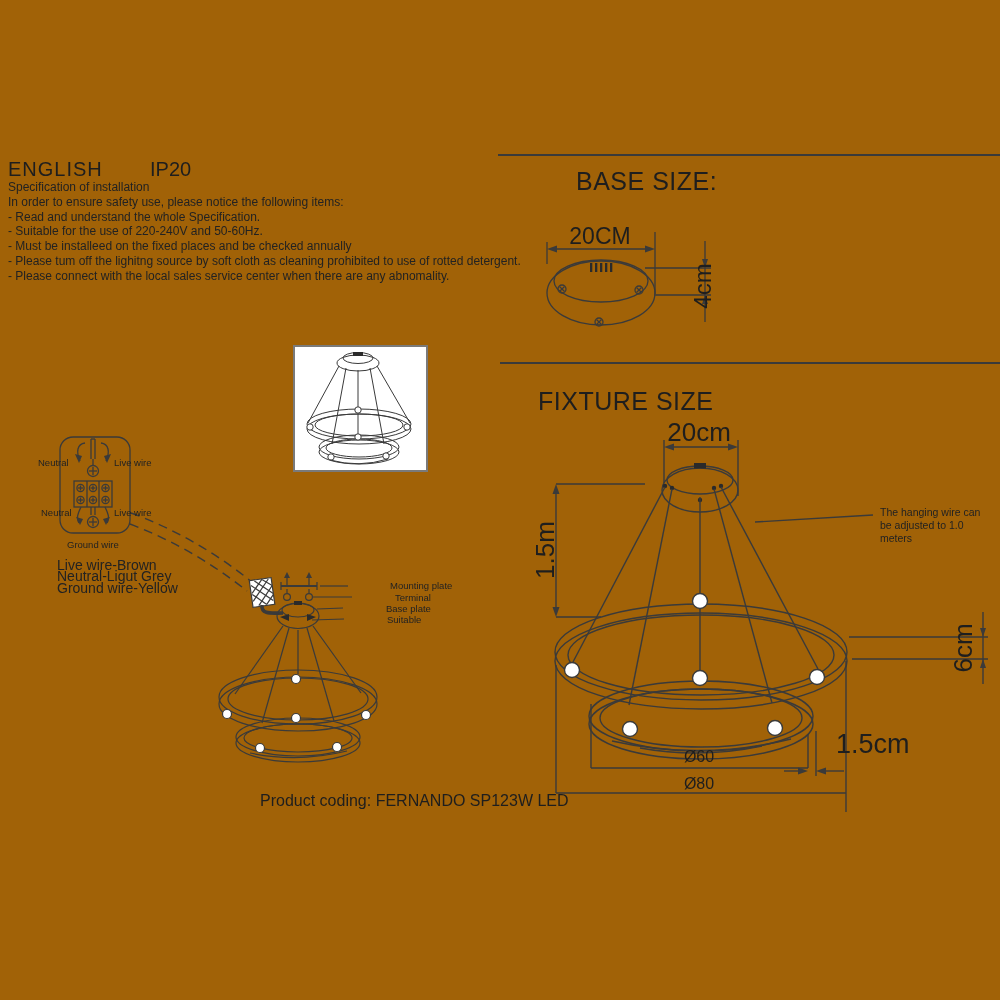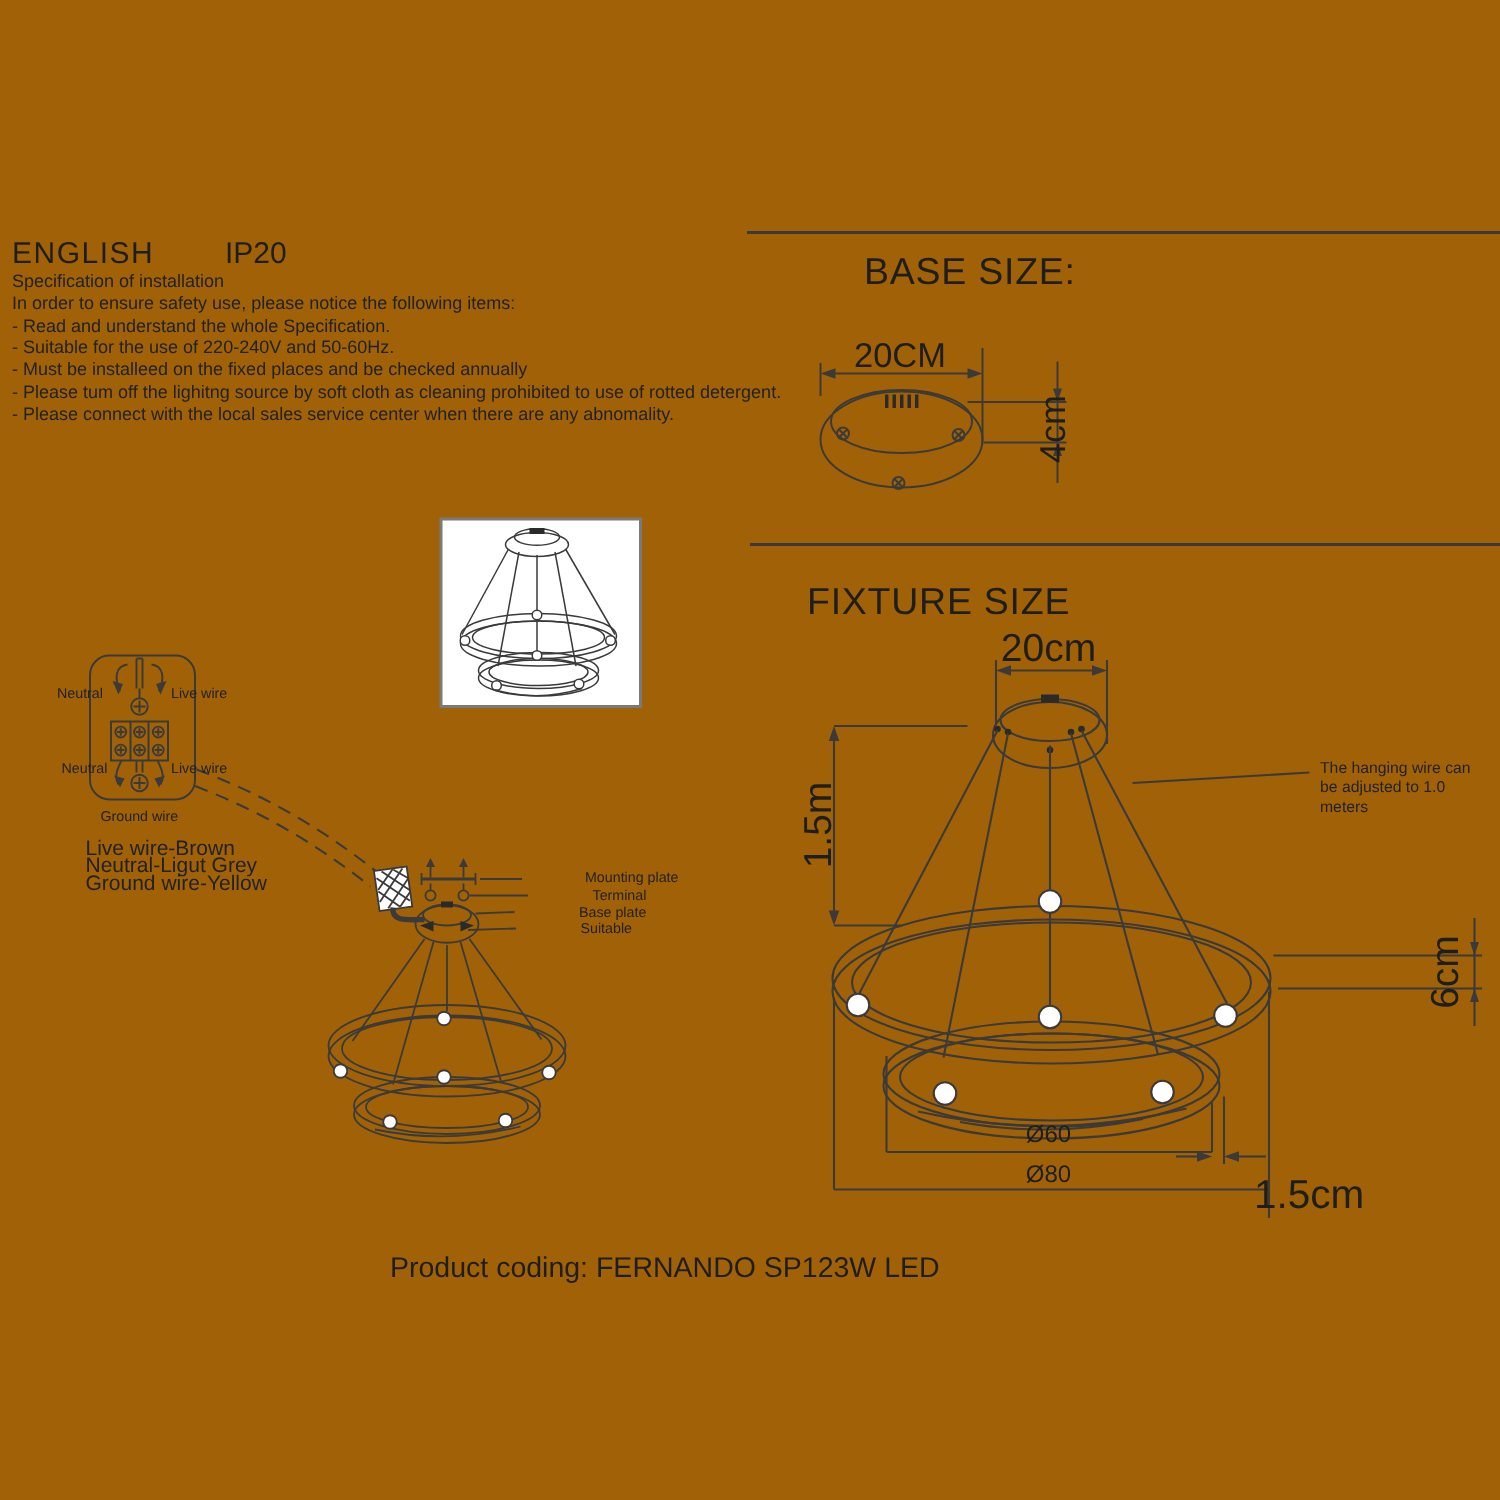--- a/index.html
+++ b/index.html
@@ -15,31 +15,31 @@
   .heading{font-size:25px;letter-spacing:0.5px;}
   .bs-head{left:528px;top:168px;margin-left:48px;}
   .fs-head{left:538px;top:388px;}
   .dim-20cm-base{left:600px;top:237px;font-size:23px;}
   .dim-4cm{left:703px;top:286px;font-size:24px;}
   .dim-20cm-fix{left:699px;top:432px;font-size:26px;}
   .dim-15m{left:545px;top:550px;font-size:26px;}
   .dim-6cm{left:963px;top:648px;font-size:26px;}
   .dim-60{left:699px;top:757px;font-size:16px;}
   .dim-80{left:699px;top:784px;font-size:16px;}
-  .dim-15cm{left:836px;top:782px;font-size:27px;}
+  .dim-15cm{left:836px;top:730px;font-size:27px;}
   .note{position:absolute;left:880px;top:506px;font-size:10.5px;line-height:13px;color:#222;}
   .wlabel{font-size:9.5px;color:#222;}
   .wl-nt{left:38px;top:458px;}  .wl-lt{left:114px;top:458px;}
   .wl-nb{left:41px;top:508px;}  .wl-lb{left:114px;top:508px;}
   .wl-g{left:67px;top:540px;}
   .colorblock{position:absolute;left:57px;top:560px;font-size:14px;line-height:11.3px;color:#222;}
   .dlabel{font-size:9.5px;color:#222;padding-left:40px;}
   .dl-mp{left:350px;top:581px;} .dl-t{left:355px;top:593px;}
   .dl-bp{left:346px;top:604px;text-align:center;} .dl-r{left:347px;top:615px;}
-  .footer{left:260px;top:836px;font-size:19px;}
+  .footer{left:260px;top:792px;font-size:16px;}
 </style>
 </head>
 <body>
 
 <div class="page">
 
   <svg class="art" viewBox="0 0 1000 1000">
 
     <g stroke="#3a3a3a" stroke-width="2">
       <line x1="498" y1="155" x2="1000" y2="155"></line>

